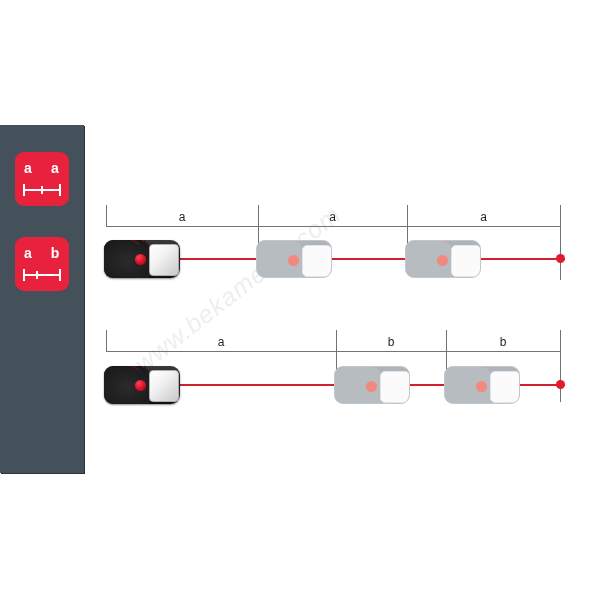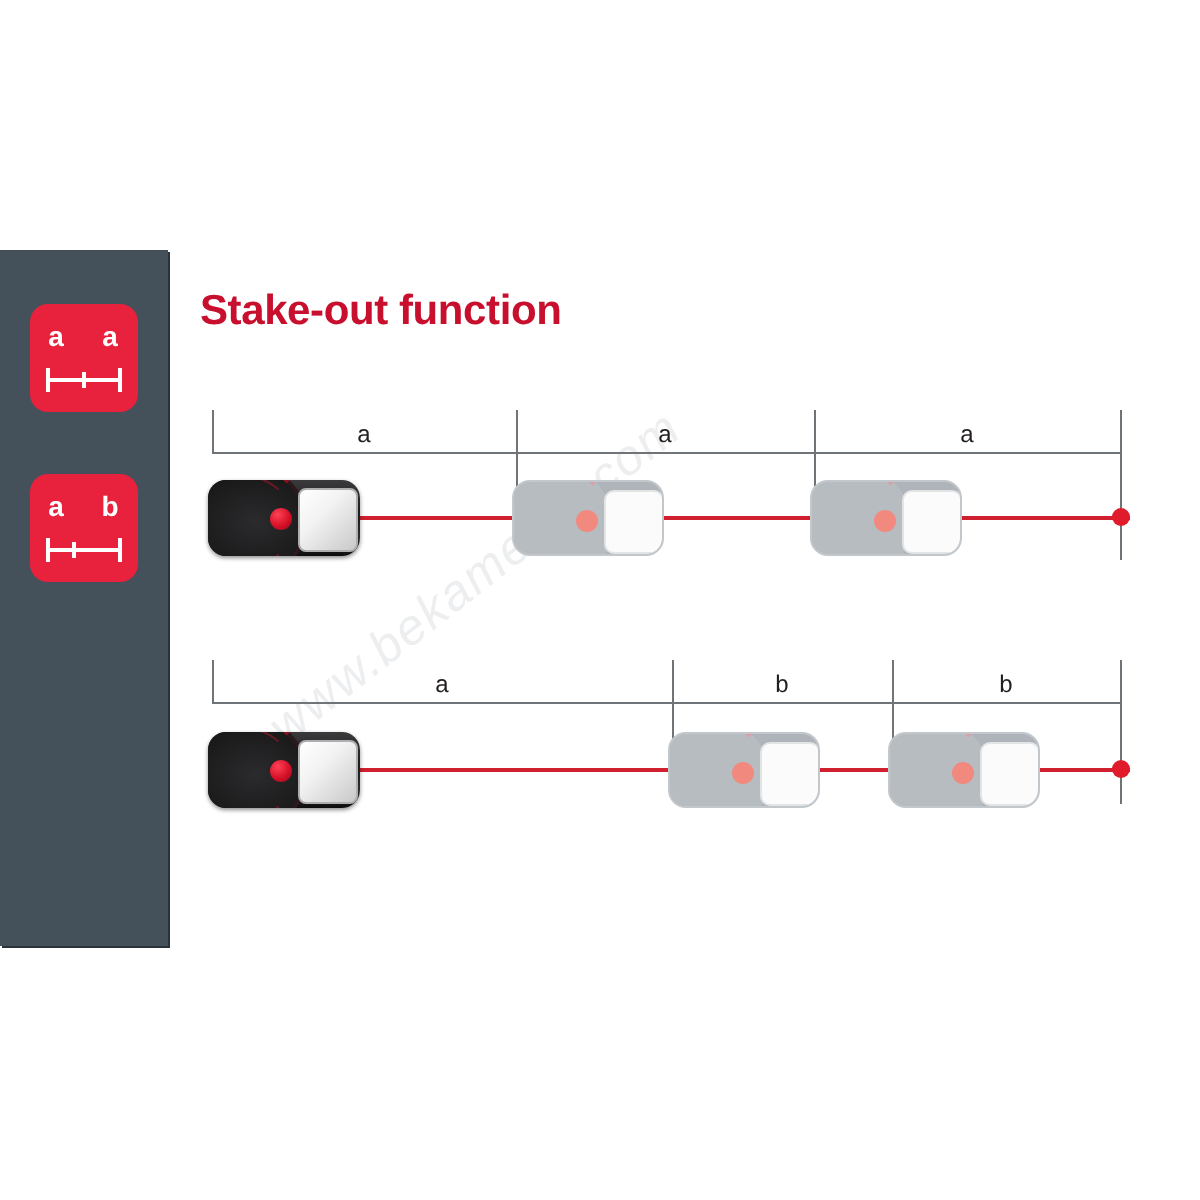--- a/index.html
+++ b/index.html
@@ -281,21 +281,20 @@
       <div class="badge-bar">
         <div class="bar-line"></div>
         <div class="bar-cap left"></div>
         <div class="bar-cap right"></div>
         <div class="bar-tick" style="left:13px;"></div>
       </div>
     </div>
 
   </div>
 
-  <div id="page-title">Stake-out function</div>
 
   <div class="row">
 
     <div class="dim-line" style="left:106px; top:226px; width:455px;"></div>
 
     <div class="dim-tick" style="left:106px; top:205px; height:22px;"></div>
     <div class="dim-tick" style="left:258px; top:205px; height:40px;"></div>
     <div class="dim-tick" style="left:407px; top:205px; height:40px;"></div>
     <div class="dim-tick" style="left:560px; top:205px; height:75px;"></div>
 

